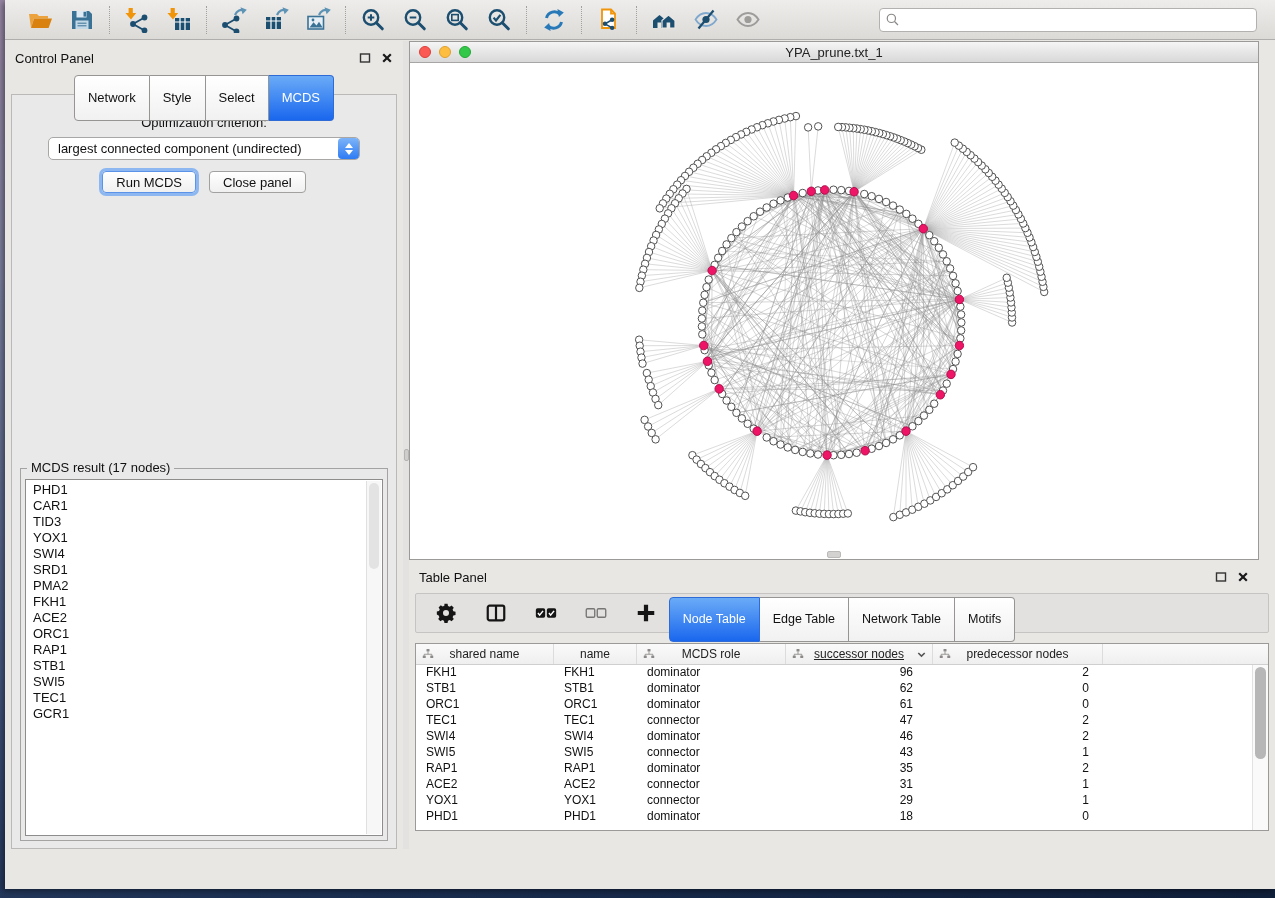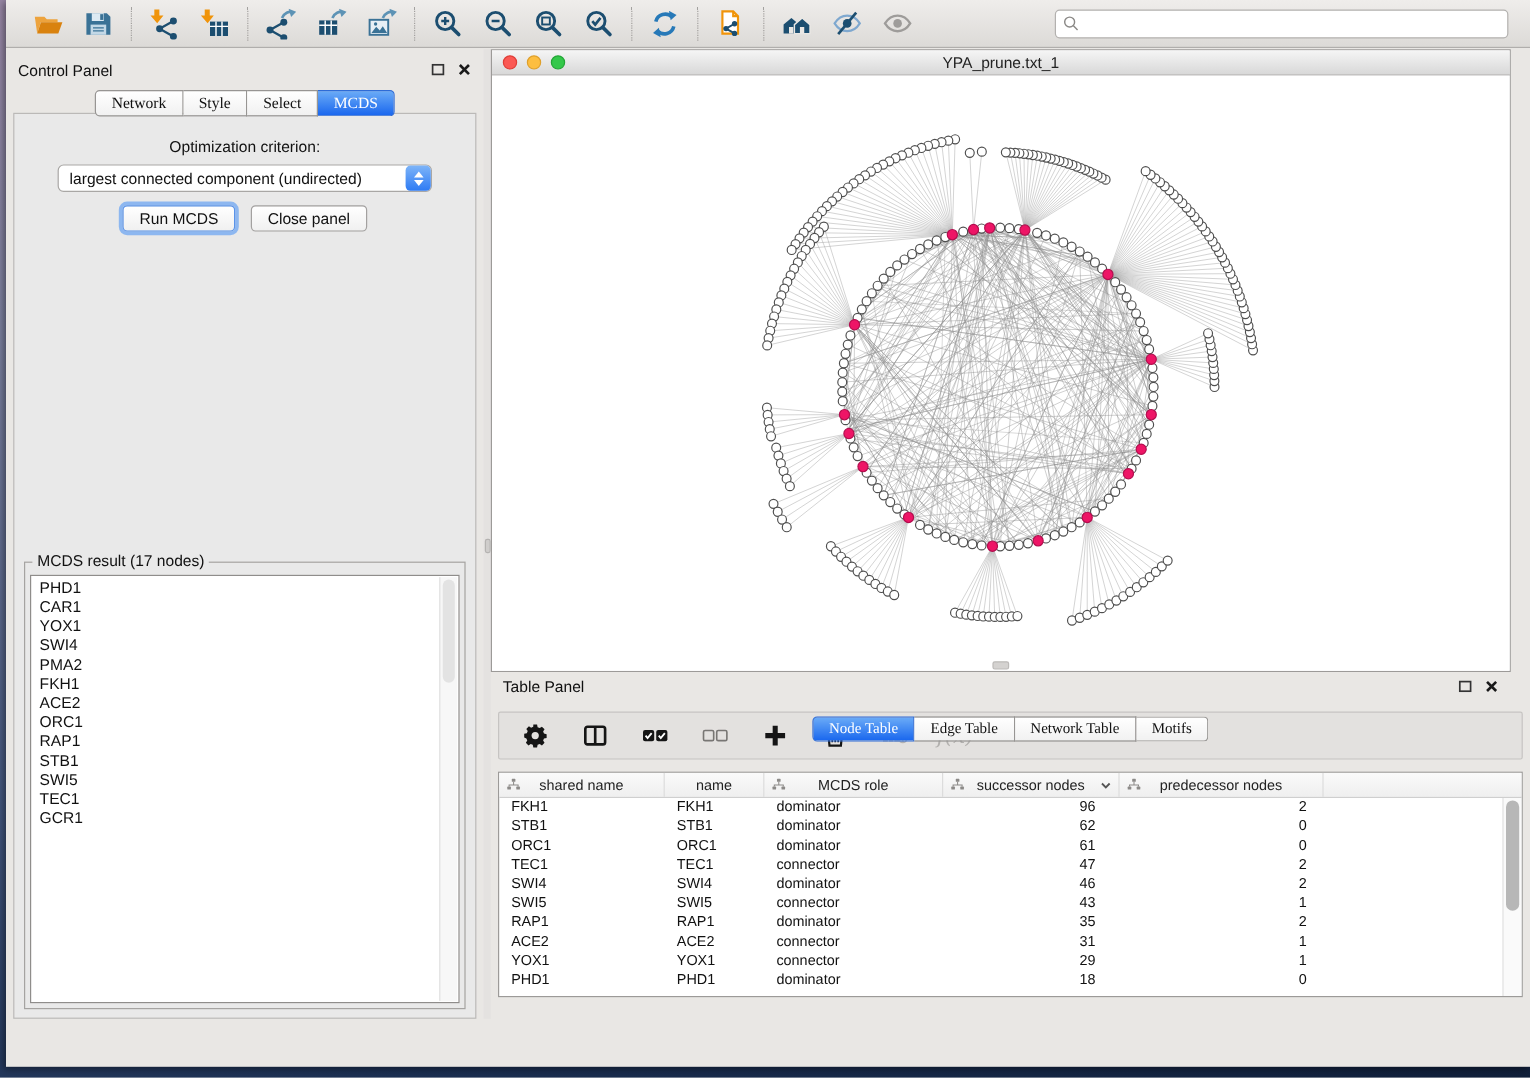--- a/index.html
+++ b/index.html
@@ -22,22 +22,22 @@
   .search-field svg{width:15px;height:15px;flex:none;}
   .search-field input{border:none;outline:none;flex:1;font-size:13px;background:transparent;margin-left:4px;font-family:"Liberation Sans",sans-serif;}
   
   .panel-title{font-size:13px;color:#111;}
   .win-btns{display:flex;gap:9px;align-items:center;}
   .win-btn{width:13px;height:13px;display:flex;align-items:center;justify-content:center;cursor:pointer;}
   
   .control-panel{position:absolute;left:0;top:41px;width:398px;bottom:36px;}
   .cp-header{height:26px;display:flex;align-items:center;padding:4px 10px 0 10px;justify-content:space-between;}
   .seg-tabs{position:absolute;top:34px;left:0;right:0;display:flex;justify-content:center;z-index:3;}
-  .seg-tab{height:20px;line-height:20px;padding:0 13px;background:linear-gradient(#ffffff,#f1f1f1);
-    border:1px solid #979593;border-left:none;font-size:13px;color:#111;cursor:pointer;font-family:Liberation Serif, serif;}
+  .seg-tab{height:20px;line-height:20px;padding:12px 13px;background:linear-gradient(#ffffff,#f1f1f1);
+    border:1px solid #979593;border-left:none;font-size:13px;color:#111;cursor:pointer;}
   .seg-tab:first-child{border-left:1px solid #979593;border-radius:4px 0 0 4px;}
   .seg-tab:last-child{border-radius:0 4px 4px 0;}
   .seg-tab.active{background:linear-gradient(#6aabf7,#1a67ee);color:#fff;border-color:#2e6bd6;}
   .cp-body{position:absolute;top:53px;left:6px;right:6px;height:753px;background:#e9e9e9;border:1px solid #bbb9b7;}
   .opt-label{margin-top:20px;text-align:center;font-size:13px;color:#111;}
   .selectbox{position:relative;margin:7px auto 0;width:312px;height:23px;background:#fff;border:1px solid #a9a7a5;
     border-radius:5px;display:flex;align-items:center;box-sizing:border-box;cursor:pointer;}
   .selectbox .sel-text{flex:1;font-size:13px;padding-left:9px;color:#111;white-space:nowrap;overflow:hidden;}
   .sel-stepper{width:21px;height:21px;border-radius:4px;background:linear-gradient(#7db4f8,#2e7bf4);
     display:flex;flex-direction:column;align-items:center;justify-content:center;gap:2px;margin-right:0px;}
@@ -60,21 +60,21 @@
   .net-win{position:absolute;left:404px;top:41px;right:16px;height:519px;border:1px solid #9c9a98;box-sizing:border-box;background:#fff;}
   .net-title{height:20px;background:linear-gradient(#f5f5f5,#d8d8d8);border-bottom:1px solid #a8a6a4;position:relative;
     display:flex;align-items:center;justify-content:center;font-size:13px;color:#222;}
   .lights{position:absolute;left:9px;top:4px;display:flex;gap:8px;}
   .light{width:12px;height:12px;border-radius:50%;box-sizing:border-box;cursor:pointer;}
   .net-canvas{position:absolute;left:0;right:0;top:21px;bottom:0;background:#fff;overflow:hidden;}
   .net-canvas svg{width:100%;height:100%;display:block;}
   .h-knob{position:absolute;bottom:1px;left:50%;margin-left:-7px;width:14px;height:7px;background:#d4d2d0;border:1px solid #bcbab8;border-radius:2px;box-sizing:border-box;}
   
   .table-panel{position:absolute;left:404px;top:563px;right:0;bottom:40px;}
-  .tp-header{height:24px;display:flex;align-items:flex-start;justify-content:space-between;padding:2px 26px 0 10px;gap:46px;}
+  .tp-header{height:24px;display:flex;align-items:center;justify-content:space-between;padding:2px 26px 0 10px;gap:46px;}
   .tp-toolbar{position:absolute;left:6px;right:6px;top:30px;height:40px;background:#e3e1df;border:1px solid #c6c4c2;
     border-radius:2px;display:flex;align-items:center;gap:22px;padding:0 16px;box-sizing:border-box;}
   .tp-tool{width:28px;height:26px;display:flex;align-items:center;justify-content:center;cursor:pointer;}
   .tp-tool svg{width:22px;height:22px;}
   .fx{font-family:"DejaVu Serif",serif;font-style:italic;font-size:18px;color:#b2b0ae;}
   .tp-table{position:absolute;left:6px;right:6px;top:80px;height:186px;background:#fff;border:1px solid #9c9a98;overflow:hidden;}
   .thead{display:flex;height:20px;background:linear-gradient(#fafafa,#efefef);border-bottom:1px solid #cfcfcf;}
   .th{position:relative;display:flex;align-items:center;justify-content:center;font-size:12px;color:#222;
     border-right:1px solid #dcdcdc;box-sizing:border-box;cursor:pointer;}
   .th .hier{position:absolute;left:6px;top:4px;width:12px;height:12px;}
@@ -298,22 +298,24 @@
       <div class="btn-row">
         <button class="pbtn focused">Run MCDS</button>
         <button class="pbtn">Close panel</button>
       </div>
       <div class="groupbox">
         <span class="legend">MCDS result (17 nodes)</span>
         <div class="mcds-list">
           <ul id="mcds-items">
               <li>PHD1</li>
               <li>CAR1</li>
+              <li>TID3</li>
               <li>YOX1</li>
               <li>SWI4</li>
+              <li>SRD1</li>
               <li>PMA2</li>
               <li>FKH1</li>
               <li>ACE2</li>
               <li>ORC1</li>
               <li>RAP1</li>
               <li>STB1</li>
               <li>SWI5</li>
               <li>TEC1</li>
               <li>GCR1</li>
             </ul>
@@ -1235,21 +1237,21 @@
           </div>
           <div class="th" style="width: 149px; flex: 0 0 auto;">
             <span class="hier"><svg viewBox="0 0 24 24">
                 <rect x="9" y="2" width="6" height="5" rx="1" fill="#8c8a88"></rect>
                 <rect x="1.5" y="15" width="6" height="5" rx="1" fill="#8c8a88"></rect>
                 <rect x="16.5" y="15" width="6" height="5" rx="1" fill="#8c8a88"></rect>
                 <path d="M12 7v5.5M4.5 15v-2.5h15V15" stroke="#8c8a88" stroke-width="1.7" fill="none"></path>
               </svg></span>
             <span>MCDS role</span>
           </div>
-          <div class="th" style="width: 147px; flex: 0 0 auto;">
+          <div class="th" style="width: 147px; flex: 0 0 auto; text-decoration: underline;">
             <span class="hier"><svg viewBox="0 0 24 24">
                 <rect x="9" y="2" width="6" height="5" rx="1" fill="#8c8a88"></rect>
                 <rect x="1.5" y="15" width="6" height="5" rx="1" fill="#8c8a88"></rect>
                 <rect x="16.5" y="15" width="6" height="5" rx="1" fill="#8c8a88"></rect>
                 <path d="M12 7v5.5M4.5 15v-2.5h15V15" stroke="#8c8a88" stroke-width="1.7" fill="none"></path>
               </svg></span>
             <span>successor nodes</span>
             <span class="sort"><svg viewBox="0 0 12 12">
                 <path d="M2.5 4.3L6 7.8l3.5-3.5" fill="none" stroke="#555" stroke-width="1.7"></path>
               </svg></span>

